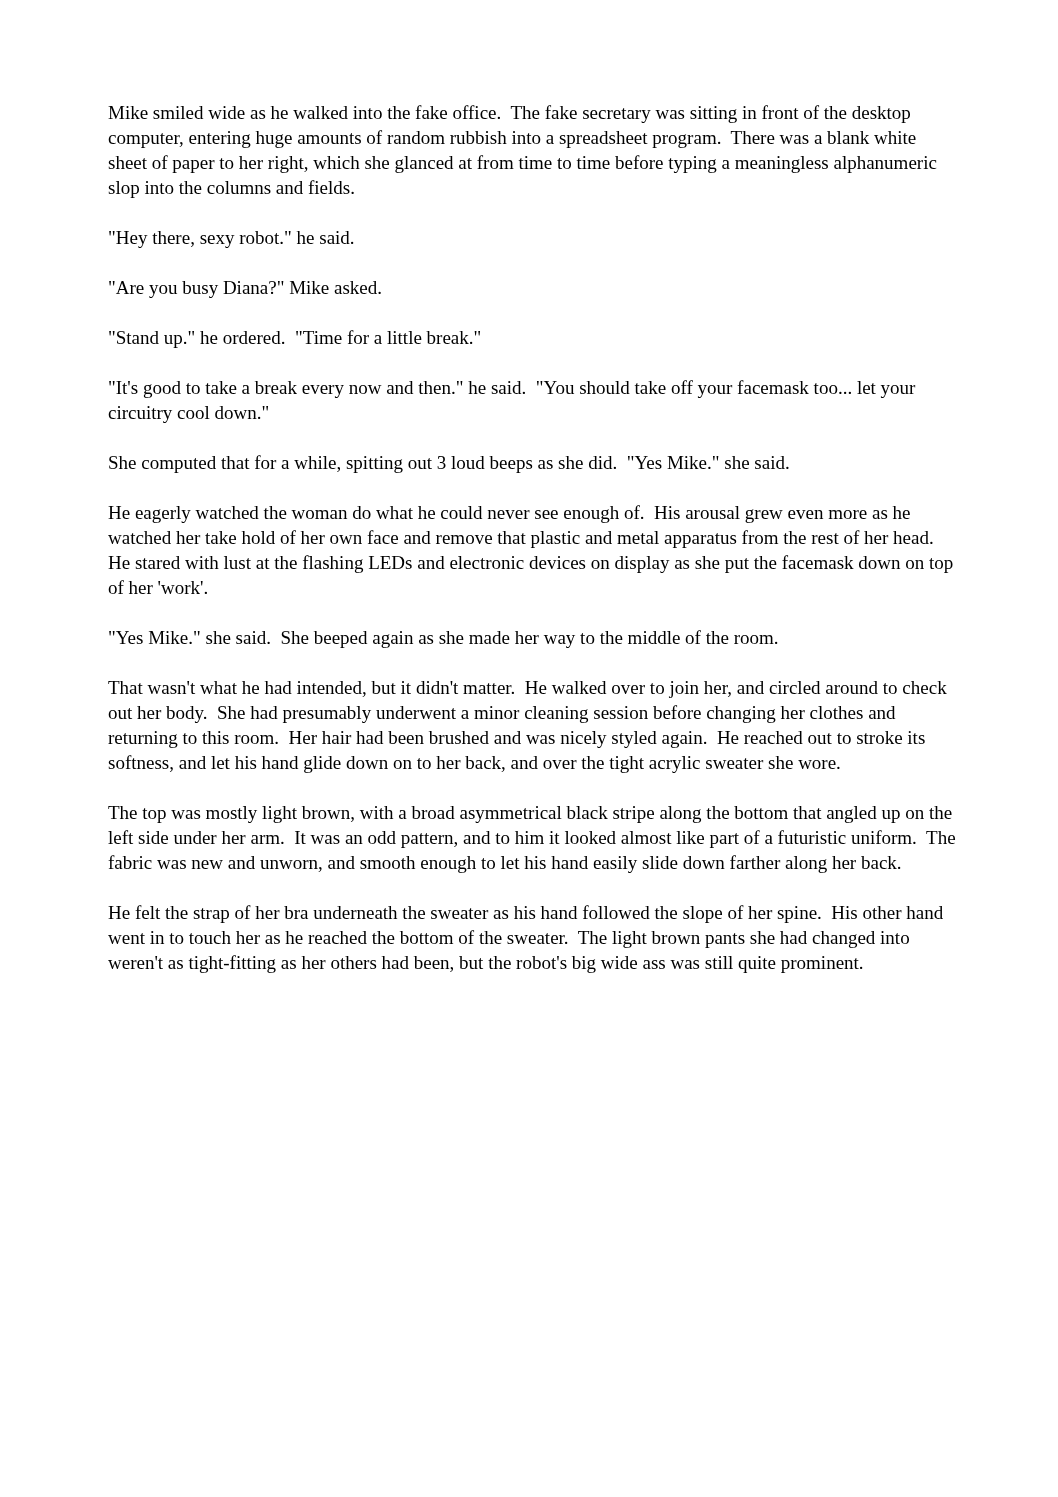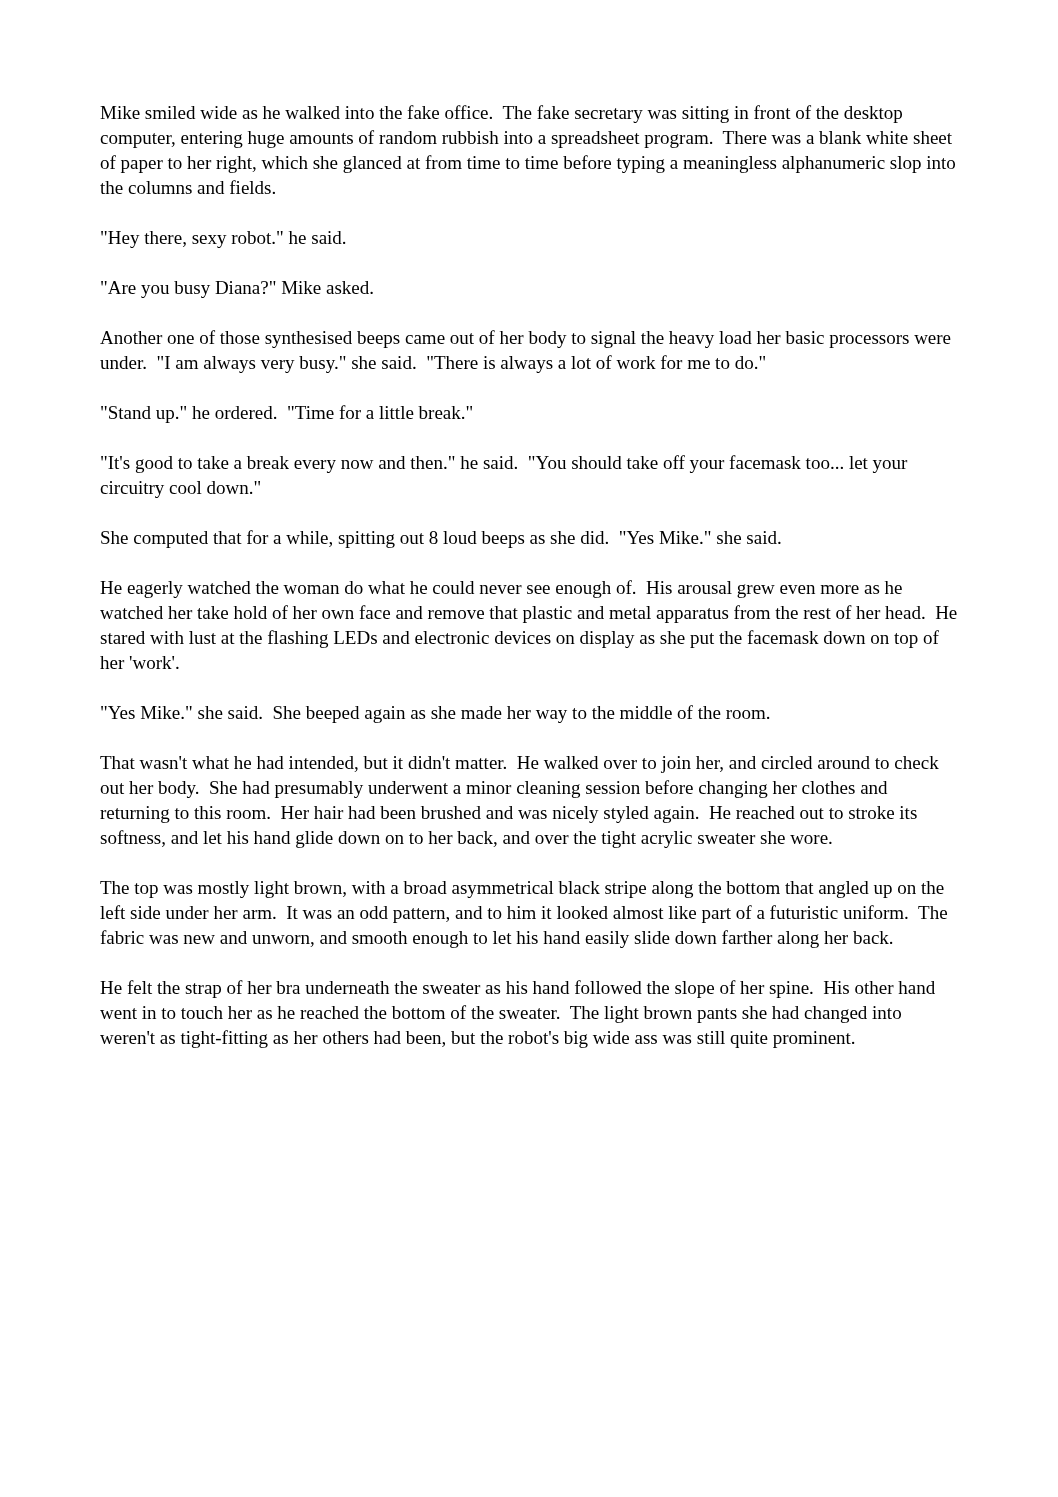--- a/index.html
+++ b/index.html
@@ -12,40 +12,39 @@
     height: 1497px;
     background: #ffffff;
     box-sizing: border-box;
     padding: 100px 100px 0 100px;
     overflow: hidden;
   }
   .doc {
     width: 858px;
   }
   .doc p {
-    margin: 0 0 25px 0;
+    margin: 0 0 25px 8px;
     font-family: "Liberation Serif", "DejaVu Serif", serif;
     font-size: 19px;
     line-height: 25px;
     color: #000000;
     white-space: pre-wrap;
     overflow-wrap: break-word;
   }
 </style>
 </head>
 <body>
 
 <div class="page">
   <article class="doc">
     <p class="para">Mike smiled wide as he walked into the fake office.  The fake secretary was sitting in front of the desktop computer, entering huge amounts of random rubbish into a spreadsheet program.  There was a blank white sheet of paper to her right, which she glanced at from time to time before typing a meaningless alphanumeric slop into the columns and fields.</p>
     <p class="para">"Hey there, sexy robot." he said.</p>
     <p class="para">"Are you busy Diana?" Mike asked.</p>
-    <p class="para">Another one of those synthesised beeps came out of her body to signal the heavy load her basic processors were under.  "I am always very busy." she said.  "There is always a lot of work for me to do."</p>
     <p class="para">"Stand up." he ordered.  "Time for a little break."</p>
     <p class="para">"It's good to take a break every now and then." he said.  "You should take off your facemask too... let your circuitry cool down."</p>
-    <p class="para">She computed that for a while, spitting out 8 loud beeps as she did.  "Yes Mike." she said.</p>
+    <p class="para">She computed that for a while, spitting out 3 loud beeps as she did.  "Yes Mike." she said.</p>
     <p class="para">He eagerly watched the woman do what he could never see enough of.  His arousal grew even more as he watched her take hold of her own face and remove that plastic and metal apparatus from the rest of her head.  He stared with lust at the flashing LEDs and electronic devices on display as she put the facemask down on top of her 'work'.</p>
     <p class="para">"Yes Mike." she said.  She beeped again as she made her way to the middle of the room.</p>
     <p class="para">That wasn't what he had intended, but it didn't matter.  He walked over to join her, and circled around to check out her body.  She had presumably underwent a minor cleaning session before changing her clothes and returning to this room.  Her hair had been brushed and was nicely styled again.  He reached out to stroke its softness, and let his hand glide down on to her back, and over the tight acrylic sweater she wore.</p>
     <p class="para">The top was mostly light brown, with a broad asymmetrical black stripe along the bottom that angled up on the left side under her arm.  It was an odd pattern, and to him it looked almost like part of a futuristic uniform.  The fabric was new and unworn, and smooth enough to let his hand easily slide down farther along her back.</p>
     <p class="para">He felt the strap of her bra underneath the sweater as his hand followed the slope of her spine.  His other hand went in to touch her as he reached the bottom of the sweater.  The light brown pants she had changed into weren't as tight-fitting as her others had been, but the robot's big wide ass was still quite prominent.</p>
   </article>
 </div>
 
 </body></html>

